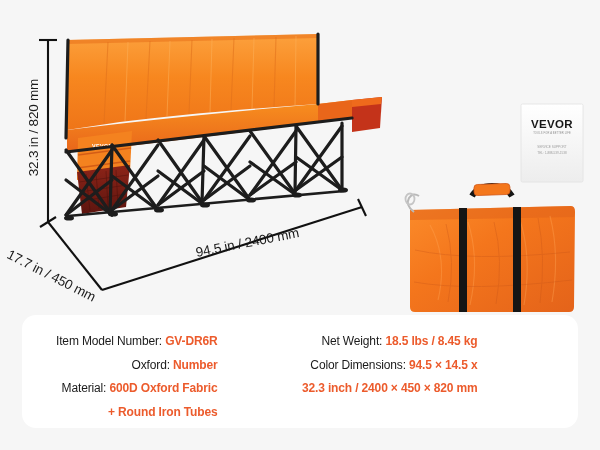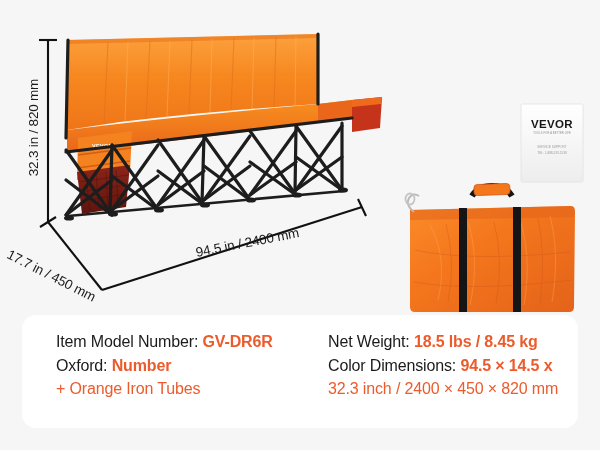--- a/index.html
+++ b/index.html
@@ -44,31 +44,32 @@
   
   #info-card {
     position:absolute;
     left:22px; top:315px;
     width:556px; height:113px;
     background:#ffffff;
     border-radius:14px;
   }
   .spec-col { position:absolute; top:15px; }
   #spec-col-left  { left:34px; }
-  #spec-col-right { left:306px; }
+  #spec-col-right { left:280px; }
   .spec-line {
-    font-size:16px;
+    font-size:12px;
     line-height:23.5px;
     color:#1b1b1b;
     white-space:nowrap;
     letter-spacing:-0.15px;
+    text-align:right;
   }
   .spec-label { font-weight:400; }
   .spec-value { font-weight:700; color:#ec5b2c; }
-  .spec-cont  { font-weight:400; color:#ec5b2c; }
+  .spec-cont  { font-weight:700; color:#ec5b2c; }
 </style>
 </head>
 <body>
 
 <div id="stage">
 
   <svg class="art" viewBox="0 0 600 320" preserveAspectRatio="none">
     <defs>
       <linearGradient id="fabMain" x1="0" y1="0" x2="0" y2="1">
         <stop offset="0%" stop-color="#fca13d"></stop>
@@ -253,21 +254,24 @@
   <div id="info-card">
 
     <div class="spec-col" id="spec-col-left">
       <div class="spec-line">
         <span class="spec-label">Item Model Number: </span><span class="spec-value">GV-DR6R</span>
       </div>
       <div class="spec-line">
         <span class="spec-label">Oxford: </span><span class="spec-value">Number</span>
       </div>
       <div class="spec-line">
-        <span class="spec-cont">+ Orange Iron Tubes</span>
+        <span class="spec-label">Material: </span><span class="spec-value">600D Oxford Fabric</span>
+      </div>
+      <div class="spec-line">
+        <span class="spec-cont">+ Round Iron Tubes</span>
       </div>
     </div>
 
     <div class="spec-col" id="spec-col-right">
       <div class="spec-line">
         <span class="spec-label">Net Weight: </span><span class="spec-value">18.5 lbs / 8.45 kg</span>
       </div>
       <div class="spec-line">
         <span class="spec-label">Color Dimensions: </span><span class="spec-value">94.5 × 14.5 x</span>
       </div>

